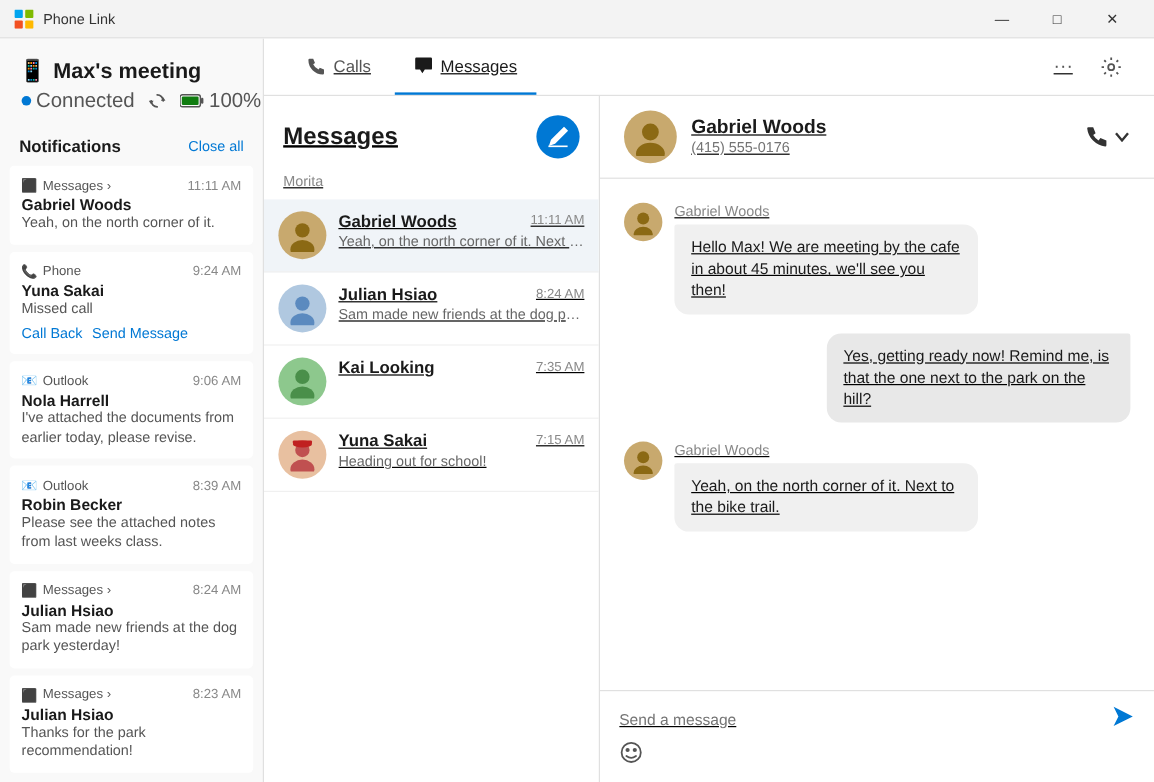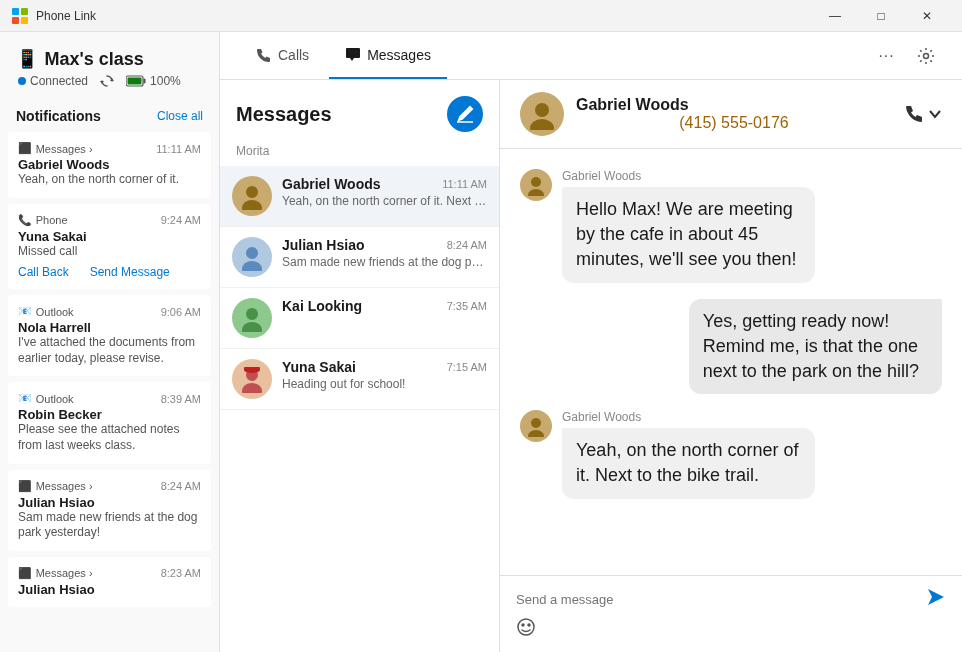--- a/index.html
+++ b/index.html
@@ -23,49 +23,49 @@
     
     .app-body { display: flex; flex: 1; overflow: hidden; }
 
     
     .sidebar {
       width: 220px; background: #f9f9f9; border-right: 1px solid #e0e0e0;
       display: flex; flex-direction: column; overflow: hidden;
     }
     .device-header { padding: 16px 16px 8px; }
     .device-name { font-size: 18px; font-weight: 600; color: #1a1a1a; display: flex; align-items: center; gap: 6px; }
-    .device-status { display: flex; align-items: center; gap: 12px; padding: 4px 0 0 2px; font-size: 12px; color: #555; }
+    .device-status { display: flex; align-items: center; gap: 12px; padding: 4px 0 0 2px; font-size: 17px; color: #555; }
     .status-item { display: flex; align-items: center; gap: 4px; }
     .status-dot { width: 8px; height: 8px; background: #0078d4; border-radius: 50%; }
 
     .notifications-header {
       display: flex; justify-content: space-between; align-items: center;
       padding: 12px 16px 8px;
     }
     .notifications-title { font-size: 14px; font-weight: 600; color: #1a1a1a; }
     .close-all-btn { font-size: 12px; color: #0078d4; cursor: pointer; background: none; border: none; }
 
     .notifications-list { flex: 1; overflow-y: auto; padding: 0 8px; }
     .notification-item {
       background: white; border-radius: 4px; padding: 10px 10px;
       margin-bottom: 6px; cursor: pointer;
     }
     .notif-header { display: flex; justify-content: space-between; align-items: center; margin-bottom: 2px; }
     .notif-app { display: flex; align-items: center; gap: 4px; font-size: 11px; color: #555; }
     .notif-time { font-size: 11px; color: #888; }
     .notif-name { font-size: 13px; font-weight: 600; color: #1a1a1a; }
     .notif-body { font-size: 12px; color: #555; line-height: 1.3; }
-    .notif-actions { display: flex; gap: 21px; margin-top: 6px; }
+    .notif-actions { display: flex; gap: 8px; margin-top: 6px; }
     .notif-action-btn {
       font-size: 12px; color: #0078d4; background: none; border: none;
       cursor: pointer; padding: 0; text-decoration: none;
     }
 
     
-    .main-content { display: flex; flex: 1; flex-direction: column; background: white; }
+    .main-content { display: flex; flex: 1; flex-direction: column; background: white; text-decoration: underline; }
 
     
     .tab-bar {
       display: flex; align-items: center; padding: 0 20px;
       border-bottom: 1px solid #e0e0e0; height: 48px;
       justify-content: space-between;
     }
     .tabs { display: flex; gap: 0; align-items: center; height: 100%; }
     .tab {
       display: flex; align-items: center; gap: 6px; padding: 0 16px;
@@ -124,35 +124,35 @@
       display: flex; align-items: center; padding: 12px 20px;
       border-bottom: 1px solid #e0e0e0; gap: 12px;
     }
     .chat-avatar {
       width: 44px; height: 44px; border-radius: 50%; background: #ccc;
       display: flex; align-items: center; justify-content: center;
       font-size: 18px; overflow: hidden;
     }
     .chat-contact-info { flex: 1; }
     .chat-contact-name { font-size: 16px; font-weight: 600; color: #1a1a1a; }
-    .chat-contact-phone { font-size: 16px; color: #a16207; text-align: center; }
+    .chat-contact-phone { font-size: 12px; color: #737373; }
     .call-btn {
       display: flex; align-items: center; gap: 4px;
       background: none; border: none; cursor: pointer;
       font-size: 18px; color: #333;
     }
 
     .chat-messages { flex: 1; overflow-y: auto; padding: 20px; display: flex; flex-direction: column; gap: 16px; }
     .chat-message-row { display: flex; gap: 10px; align-items: flex-start; }
     .chat-message-row.outgoing { flex-direction: row-reverse; }
     .msg-avatar { width: 32px; height: 32px; border-radius: 50%; background: #ccc; flex-shrink: 0; font-size: 13px; display: flex; align-items: center; justify-content: center; overflow: hidden; }
     .msg-bubble-group { display: flex; flex-direction: column; gap: 4px; max-width: 60%; }
     .msg-sender-name { font-size: 12px; color: #888; }
     .msg-bubble {
-      padding: 10px 14px; border-radius: 12px; font-size: 18px; line-height: 1.4; color: #1a1a1a;
+      padding: 10px 14px; border-radius: 12px; font-size: 13px; line-height: 1.4; color: #1a1a1a;
     }
     .msg-bubble.incoming { background: #f0f0f0; border-radius: 2px 12px 12px 12px; }
     .msg-bubble.outgoing { background: #e8e8e8; border-radius: 12px 2px 12px 12px; color: #1a1a1a; }
 
     .chat-input-area {
       border-top: 1px solid #e0e0e0; padding: 10px 16px;
     }
     .chat-input-row { display: flex; align-items: center; gap: 8px; }
     .chat-input {
       flex: 1; border: none; outline: none; font-size: 13px;
@@ -193,21 +193,21 @@
     <button class="title-bar-btn close">✕</button>
   </div>
 </div>
 
 <div class="app-body">
 
   <div class="sidebar">
     <div class="device-header">
       <div class="device-name">
         <span>📱</span>
-        <span>Max's class</span>
+        <span>Max's meeting</span>
       </div>
       <div class="device-status">
         <span class="status-item">
           <span class="status-dot"></span>
           <span>Connected</span>
         </span>
         <span class="status-item">
           <svg width="14" height="14" viewBox="0 0 14 14">
             <path d="M7 2 A5 5 0 0 1 12 7" fill="none" stroke="#555" stroke-width="1.5" stroke-linecap="round"></path>
             <path d="M7 12 A5 5 0 0 1 2 7" fill="none" stroke="#555" stroke-width="1.5" stroke-linecap="round"></path>
@@ -299,20 +299,21 @@
 
       <div class="notification-item">
         <div class="notif-header">
           <div class="notif-app">
             <span style="color:#107c10; font-size:11px;">⬛</span>
             <span>Messages ›</span>
           </div>
           <span class="notif-time">8:23 AM</span>
         </div>
         <div class="notif-name">Julian Hsiao</div>
+        <div class="notif-body">Thanks for the park recommendation!</div>
       </div>
 
     </div>
   </div>
 
   <div class="main-content">
 
     <div class="tab-bar">
       <div class="tabs">
         <div class="tab" style="margin-right: 4px;">

